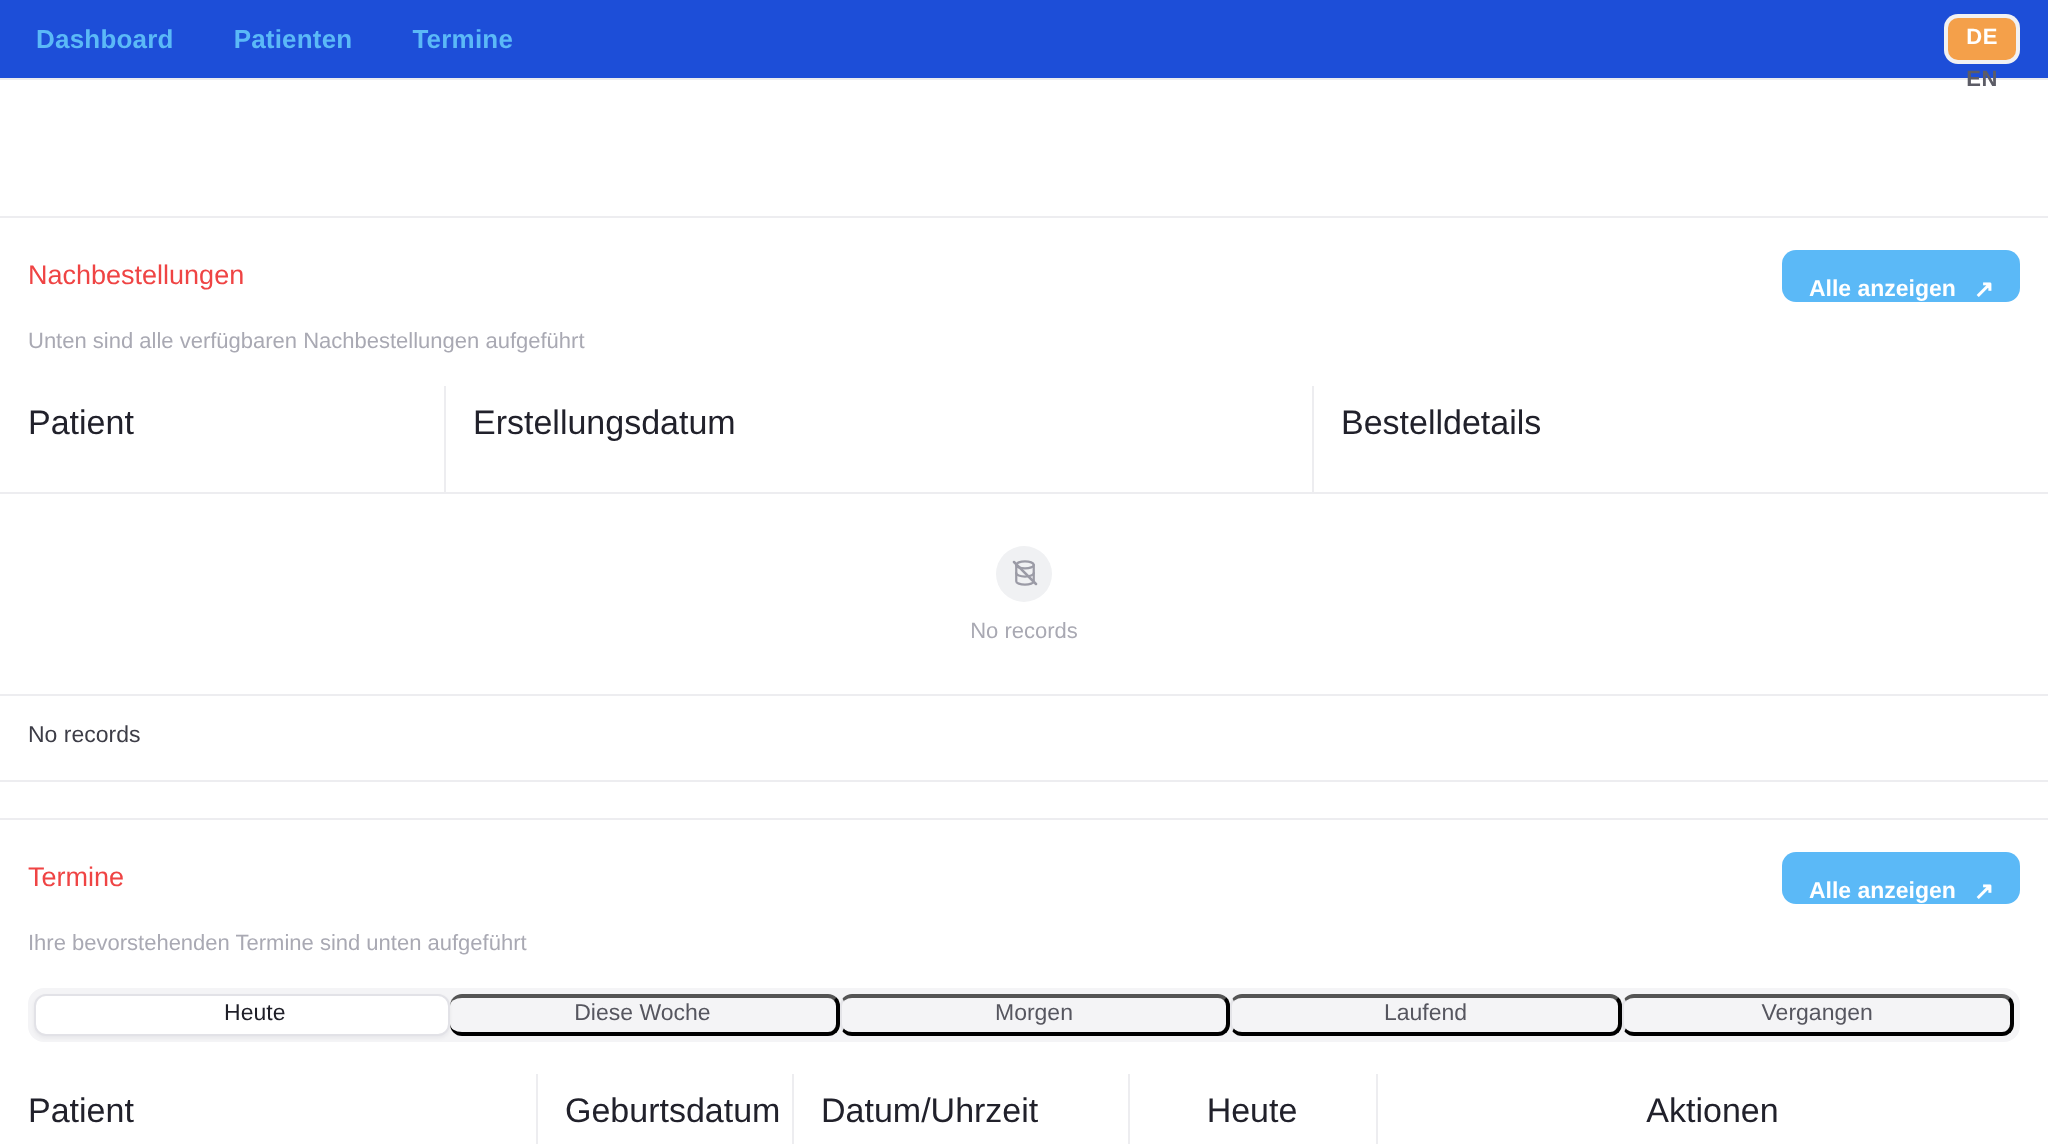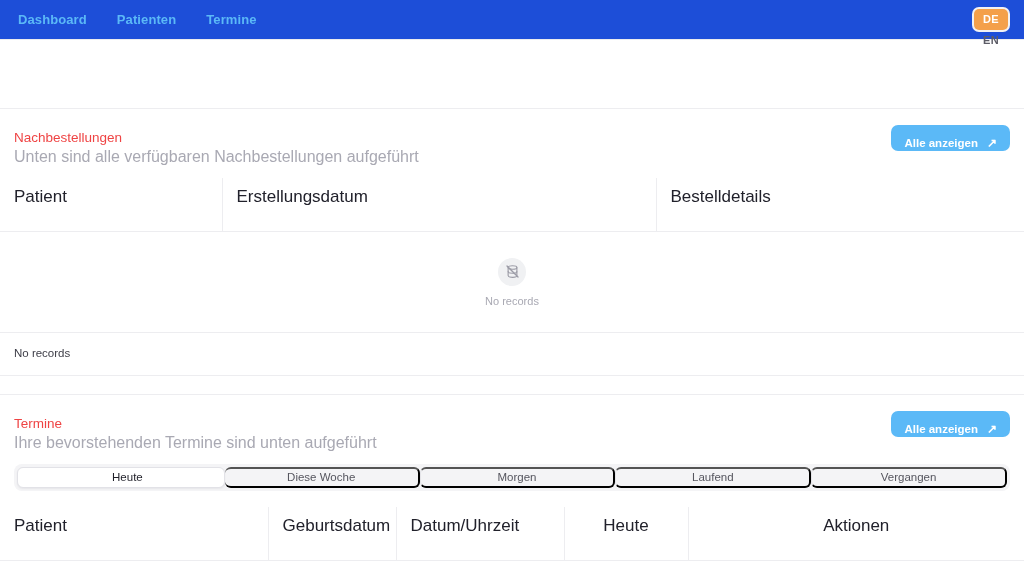--- a/index.html
+++ b/index.html
@@ -87,38 +87,38 @@
     position: relative;
     padding: 20px 14px 14px 14px;
   }
   .card-title {
     font-size: 13.5px;
     color: #ef4444;
     font-weight: normal;
     line-height: 17px;
   }
   .card-sub {
-    font-size: 16px;
+    font-size: 11px;
     color: #a9a9b3;
-    margin-top: 3px;
+    margin-top: 18px;
     line-height: 15px;
   }
   .view-all {
     position: absolute;
     right: 14px;
     top: 16px;
     display: inline-flex;
-    align-items: flex-start;
+    align-items: flex-end;
     gap: 9px;
     background: #5bb9f7;
     color: #ffffff;
     border: none;
     border-radius: 7px;
     height: 26px;
-    padding: 12px 13px;
+    padding: 0 13px;
     font-size: 11.5px;
     font-weight: bold;
     font-family: inherit;
     cursor: pointer;
     white-space: nowrap;
   }
   .view-all .arrow-ne {
     display: inline-block;
     font-size: 12px;
     line-height: 1;

